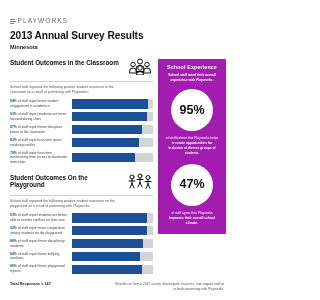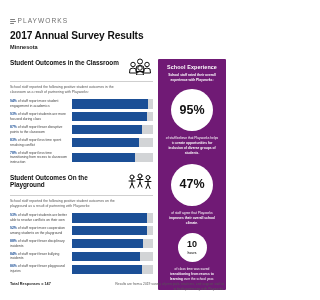--- a/index.html
+++ b/index.html
@@ -56,21 +56,21 @@
     width:62px; flex:none; font-size:3.4px; line-height:1.42; color:#444; padding-right:4px;
   }
   .bar-label b { color:#1b4f96; font-weight:bold; }
   .bar-track {
     flex:1; height:9.2px; background:#d2d4d6; position:relative; overflow:hidden;
   }
   .bar-fill { position:absolute; left:0; top:0; bottom:0; background:#1b4f96; }
 
   
   .panel {
-    background:#701a75; border-radius:1px; padding:5px 5px 8px; color:#fff;
+    background:#a21caf; border-radius:1px; padding:5px 5px 8px; color:#fff;
     text-align:center;
   }
   .panel-title { font-size:5.4px; font-weight:bold; letter-spacing:.1px; }
   .panel-sub { font-size:3.3px; line-height:1.5; margin-top:3px; padding:0 3px; font-weight:bold; }
   .circle {
     width:42px; height:42px; border-radius:50%; background:#fff; margin:6px auto 0;
     display:flex; flex-direction:column; align-items:center; justify-content:center;
   }
   .circle.small { width:29px; height:29px; }
   .circle-val { font-size:12.5px; font-weight:bold; color:#111; line-height:1; }
@@ -95,21 +95,21 @@
 
   <div class="logo-row">
     <span class="logo-mark">
         <i></i>
         <i></i>
         <i></i>
       </span>
     <span class="logo-text">PLAYWORKS</span>
   </div>
 
-  <div class="doc-title">2017 Annual Survey Results</div>
+  <div class="doc-title">2013 Annual Survey Results</div>
   <div class="doc-sub">Minnesota</div>
 
   <div class="cols">
 
     <div class="left">
 
       <div class="section">
         <div class="sec-head">
           <div style="flex:1">
             <div class="sec-title">Student Outcomes in the Classroom</div>
@@ -239,29 +239,20 @@
 
         <div class="panel-block">
           <div class="circle">
             <span class="circle-val">47%</span>
           </div>
           <div class="panel-cap">
             <span>of staff agree that Playworks </span><b>improves their overall school climate</b><span>.</span>
           </div>
         </div>
 
-        <div class="panel-block">
-          <div class="circle small">
-            <span class="circle-val">10</span>
-            <span class="circle-unit">hours</span>
-          </div>
-          <div class="panel-cap">
-            <span>of class time was saved </span><b>transitioning from recess to learning</b><span> over the school year.</span>
-          </div>
-        </div>
       </div>
     </div>
 
   </div>
 
   <div class="footer">
     <div class="foot-left">Total Responses = 147</div>
     <div class="foot-right">Results are from a 2019 survey of principals, teachers, and support staff at schools partnering with Playworks.</div>
   </div>
 

